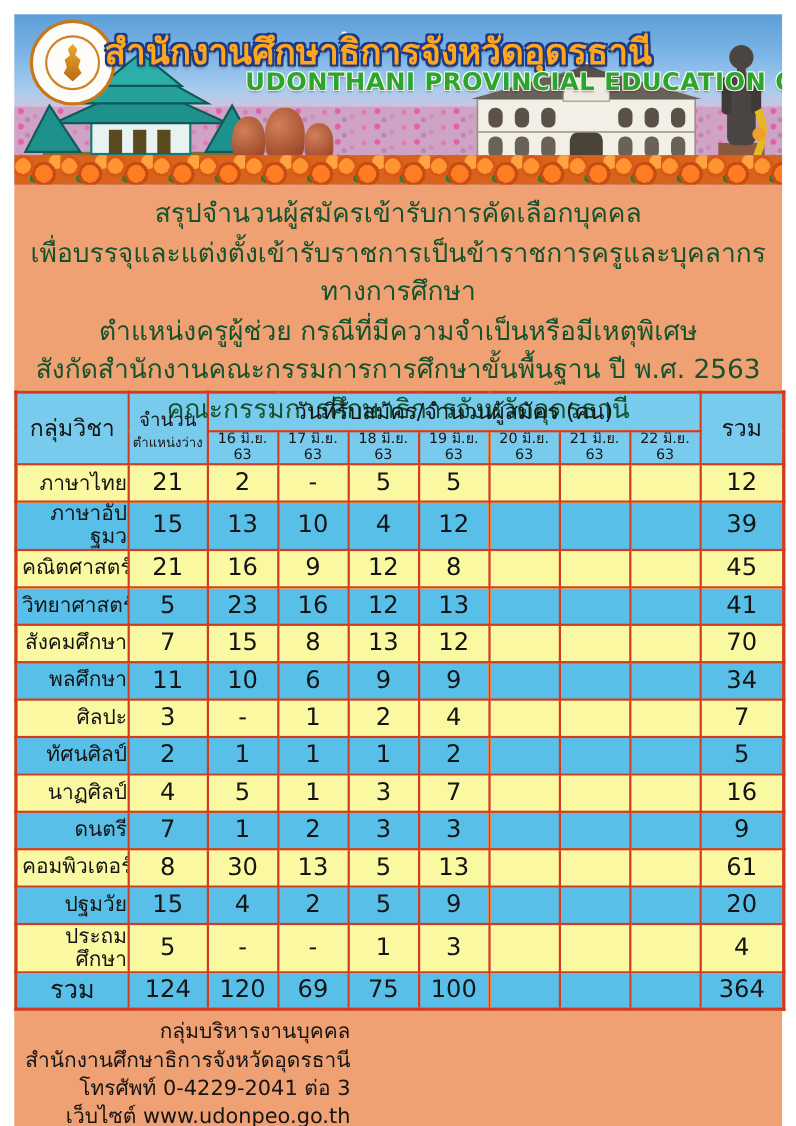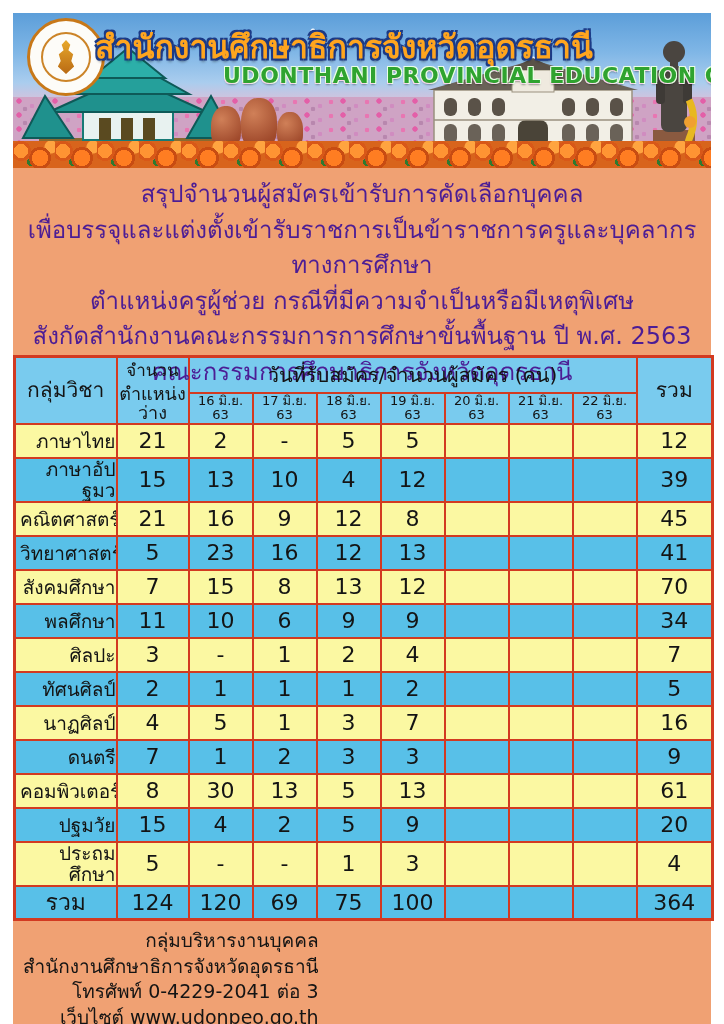--- a/index.html
+++ b/index.html
@@ -65,31 +65,31 @@
     text-shadow:-2px -2px 0 #1c3a86, 2px -2px 0 #1c3a86, -2px 2px 0 #1c3a86, 2px 2px 0 #1c3a86, 0 3px 3px rgba(0,0,0,.45);
     white-space:nowrap;}
   .english-org-name{position:absolute; left:210px; top:50px; width:420px; text-align:center;
     font-size:22px; font-weight:bold; color:var(--english-title-green); letter-spacing:.5px;
     text-shadow:-1px -1px 0 #eaffe6, 1px -1px 0 #eaffe6, -1px 1px 0 #f6d6ea, 1px 1px 0 #eaffe6, 0 2px 2px rgba(0,0,0,.35);
     white-space:nowrap;}
 
   
   .panel{background:var(--page-panel);}
   .doc-title{padding-top:9px; height:187px;}
-  .doc-title .line{text-align:center; font-size:24px; line-height:35.5px; color:#4c1d95;}
+  .doc-title .line{text-align:center; font-size:24px; line-height:35.5px; color:#14532d;}
 
   
   table.apps-table{border-collapse:collapse; width:698px; table-layout:fixed;
     border:3px solid var(--table-border); background:var(--row-yellow);padding-left:48px;}
   .apps-table th,.apps-table td{border:2px solid var(--table-border); text-align:center;
     vertical-align:middle; padding:0; overflow:hidden; line-height:1.1;}
   .apps-table thead th{background:var(--header-blue); font-weight:normal;}
   .th-subject,.th-total{font-size:21px;}
   .vac-top{display:block; font-size:17px; margin-top:3px;}
-  .vac-bottom{display:block; font-size:18px; margin-top:4px;}
+  .vac-bottom{display:block; font-size:12px; margin-top:4px;}
   .th-dates{font-size:20px; height:35px;}
   .th-date{font-size:13px; height:29px;}
   .apps-table tbody td{height:34px; font-size:22px;}
   .apps-table td.subject{text-align:right; padding-left:4px; font-size:19px;}
   .row-yellow td{background:var(--row-yellow);}
   .row-blue td{background:var(--row-blue);}
   .total-row td{font-size:24px; height:34px;}
   .total-row td.total-label{text-align:center; font-size:23px; padding-left:0;}
 
   

